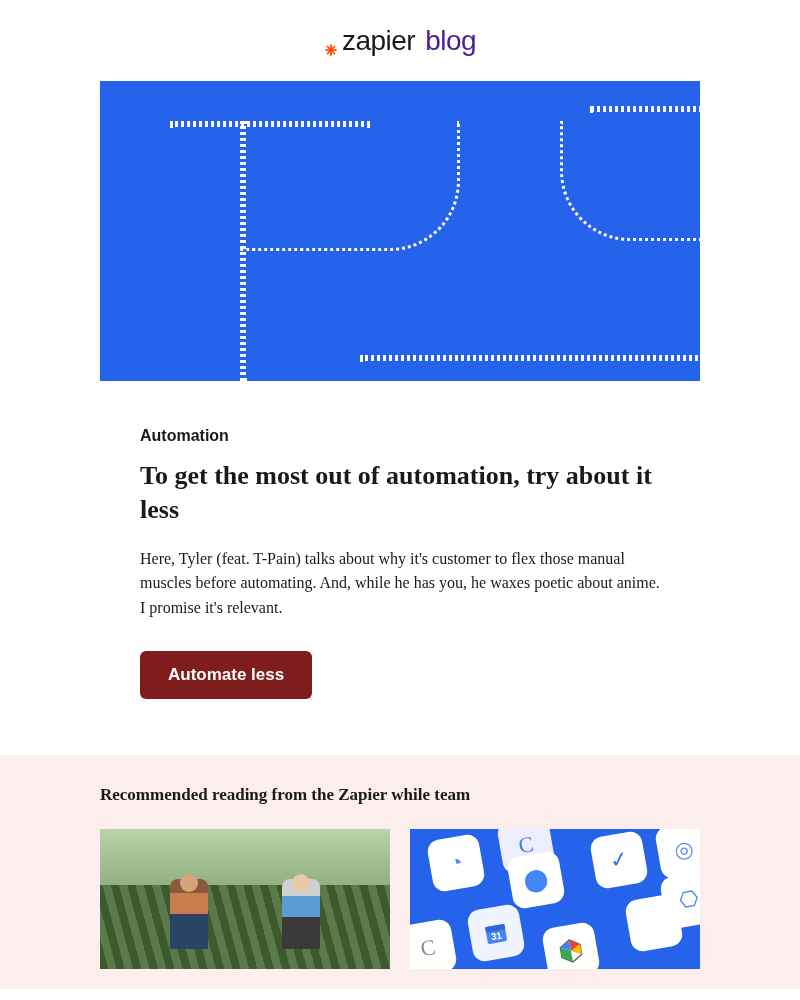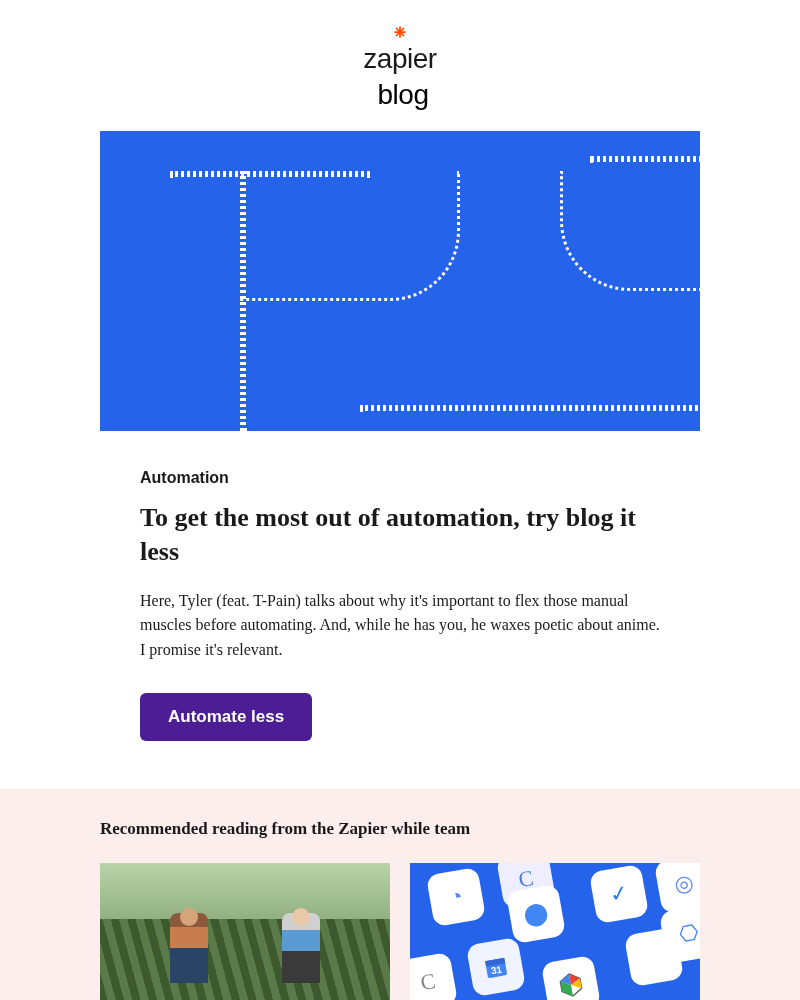--- a/index.html
+++ b/index.html
@@ -1,38 +1,38 @@
 <!DOCTYPE html>
 <html><head>
 <meta charset="utf-8">
 <style>
   * { margin: 0; padding: 0; box-sizing: border-box; }
   body { font-family: Georgia, 'Times New Roman', serif; background: #fff; width: 800px; }
   .container { width: 800px; }
   .header { padding: 25px 0 20px; text-align: center; }
-  .logo { display: inline-flex; align-items: center; gap: 4px; flex-direction: column; }
+  .logo { display: inline-flex; align-items: flex-end; gap: 4px; }
   .logo-icon { width: 14px; height: 14px; position: relative; }
   .logo-icon svg { width: 100%; height: 100%; }
   .logo-zapier { font-family: -apple-system, Helvetica, Arial, sans-serif; font-size: 28px; font-weight: 400; color: #1a1a1a; letter-spacing: -0.5px; }
-  .logo-blog { font-family: -apple-system, Helvetica, Arial, sans-serif; font-size: 28px; font-weight: 400; color: #000000; margin-left: 6px; letter-spacing: -0.5px; }
+  .logo-blog { font-family: -apple-system, Helvetica, Arial, sans-serif; font-size: 28px; font-weight: 400; color: #4c1d95; margin-left: 6px; letter-spacing: -0.5px; }
 
   .hero-image { width: 600px; height: 300px; margin: 0 auto; background: #2563eb; position: relative; overflow: hidden; display: block; }
   .dotted-path { position: absolute; border: 3px dotted #fff; }
   .path1 { width: 200px; height: 0; top: 40px; left: 70px; }
   .path2 { width: 0; height: 260px; top: 40px; left: 140px; }
   .path3 { width: 220px; height: 130px; border-radius: 0 0 70px 0; border-top: none; border-left: none; top: 40px; left: 140px; }
   .path4 { width: 350px; height: 0; bottom: 20px; right: -10px; }
   .path5 { width: 150px; height: 120px; border-radius: 0 0 0 70px; border-top: none; border-right: none; top: 40px; right: -10px; }
   .path6 { width: 120px; height: 0; top: 25px; right: -10px; }
 
-  .article { width: 520px; margin: 8px auto; padding: 30px 0 40px; }
+  .article { width: 520px; margin: 16px auto; padding: 30px 0 40px; }
   .category { font-family: -apple-system, Helvetica, Arial, sans-serif; font-size: 16px; font-weight: 700; color: #1a1a1a; margin-bottom: 14px; }
   .title { font-size: 26px; font-weight: 700; color: #1a1a1a; margin-bottom: 20px; line-height: 1.3; }
   .body-text { font-size: 16px; line-height: 1.55; color: #1a1a1a; margin-bottom: 20px; }
-  .cta-button { display: inline-block; background: #4c1d95; color: #fff; font-family: -apple-system, Helvetica, Arial, sans-serif; font-size: 17px; font-weight: 600; padding: 14px 28px; border-radius: 6px; border: none; cursor: pointer; margin-top: 10px; }
+  .cta-button { display: inline-block; background: #7f1d1d; color: #fff; font-family: -apple-system, Helvetica, Arial, sans-serif; font-size: 17px; font-weight: 600; padding: 14px 28px; border-radius: 6px; border: none; cursor: pointer; margin-top: 10px; }
 
   .recommended-section { background: #fceeec; padding: 30px 100px 20px; }
   .recommended-title { font-size: 17px; font-weight: 700; color: #1a1a1a; margin-bottom: 24px; }
   .cards { display: flex; gap: 20px; }
   .card { flex: 1; }
   .card-image { width: 100%; height: 140px; display: block; }
 
   .card-image.farm { background: linear-gradient(to bottom, #b8d4a8 0%, #5a7a4a 100%); position: relative; overflow: hidden; }
   .farm-rows { position: absolute; bottom: 0; left: 0; right: 0; height: 60%; background: repeating-linear-gradient(75deg, #3d5a2f 0px, #3d5a2f 8px, #5a7a4a 8px, #5a7a4a 16px); }
   .farm-person { position: absolute; width: 38px; height: 70px; bottom: 20px; border-radius: 8px 8px 0 0; }
@@ -79,22 +79,22 @@
     <div class="dotted-path path1"></div>
     <div class="dotted-path path2"></div>
     <div class="dotted-path path3"></div>
     <div class="dotted-path path4"></div>
     <div class="dotted-path path5"></div>
     <div class="dotted-path path6"></div>
   </a>
 
   <div class="article">
     <div class="category">Automation</div>
-    <h1 class="title">To get the most out of automation, try blog it less</h1>
-    <p class="body-text">Here, Tyler (feat. T-Pain) talks about why it's important to flex those manual muscles before automating. And, while he has you, he waxes poetic about anime. I promise it's relevant.</p>
+    <h1 class="title">To get the most out of automation, try about it less</h1>
+    <p class="body-text">Here, Tyler (feat. T-Pain) talks about why it's customer to flex those manual muscles before automating. And, while he has you, he waxes poetic about anime. I promise it's relevant.</p>
     <button class="cta-button">Automate less</button>
   </div>
 
   <div class="recommended-section">
     <h2 class="recommended-title">Recommended reading from the Zapier while team</h2>
     <div class="cards">
       <div class="card">
         <div class="card-image farm">
           <div class="farm-rows"></div>
           <div class="farm-person left">

